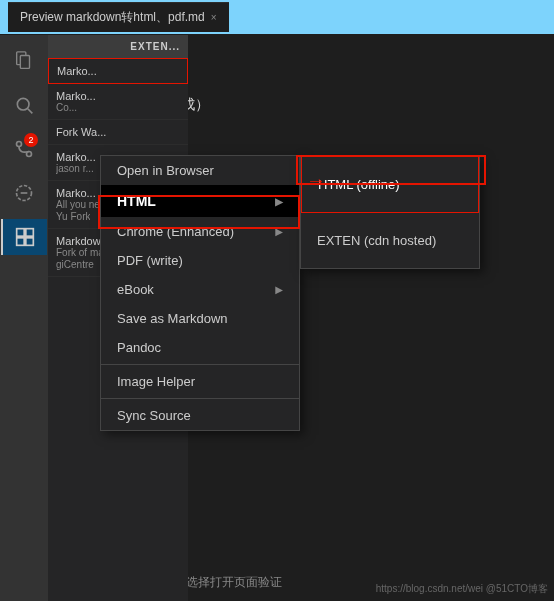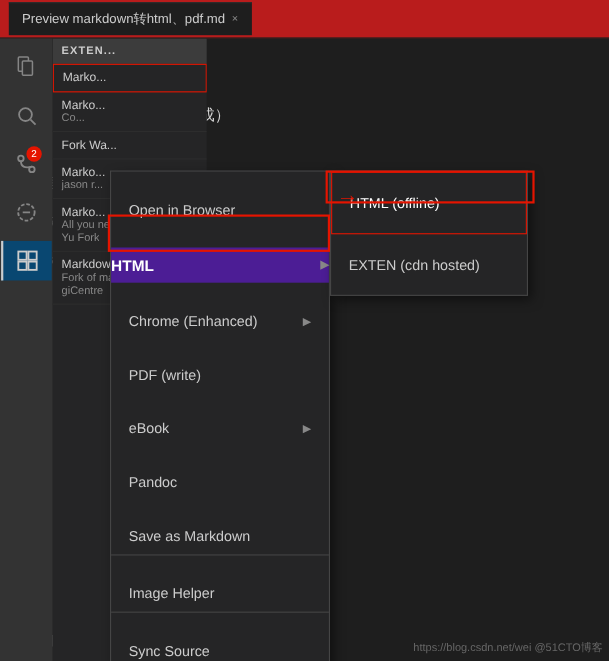--- a/index.html
+++ b/index.html
@@ -9,21 +9,21 @@
       overflow: hidden;
       font-family: 'Segoe UI', 'Microsoft YaHei', sans-serif;
       font-size: 13px;
       background: #1e1e1e;
       color: #cccccc;
       position: relative;
     }
 
     
     .tab-bar {
-      background: #b91c1c;
+      background: #7dd3fc;
       height: 35px;
       display: flex;
       align-items: center;
       padding: 0 8px;
       border-bottom: 1px solid #1e1e1e;
     }
 
     .tab-item {
       display: flex;
       align-items: center;
@@ -141,20 +141,21 @@
     }
 
     .ext-header {
       background: #3c3c3c;
       padding: 6px 8px;
       font-size: 10px;
       font-weight: bold;
       color: #cccccc;
       text-transform: uppercase;
       letter-spacing: 1px;
+      text-align: right;
     }
 
     .ext-item {
       padding: 6px 8px;
       border-bottom: 1px solid #2d2d2d;
       cursor: pointer;
     }
 
     .ext-item.selected {
       border: 1px solid #e51400;
@@ -206,41 +207,40 @@
     }
 
     .menu-item {
       padding: 7px 16px;
       cursor: pointer;
       display: flex;
       align-items: center;
       justify-content: space-between;
       font-size: 13px;
       color: #cccccc;
-      margin-top: 20px;
     }
 
     .menu-separator {
       height: 1px;
       background: #454545;
       margin: 2px 0;
     }
 
     .menu-arrow {
       font-size: 10px;
       color: #888;
     }
 
     
     .menu-item.html-item {
-      background: #4c1d95;
+      background: #000000;
       color: white;
       font-size: 14px;
       font-weight: bold;
-      padding: 8px 0;
+      padding: 8px 16px;
     }
 
     
     .submenu {
       position: absolute;
       top: 155px;
       left: 300px;
       width: 180px;
       background: #252526;
       border: 1px solid #454545;
@@ -433,24 +433,24 @@
     <span class="menu-arrow">▶</span>
   </div>
   <div class="menu-item">
     <span>PDF (write)</span>
   </div>
   <div class="menu-item">
     <span>eBook</span>
     <span class="menu-arrow">▶</span>
   </div>
   <div class="menu-item">
+    <span>Save as Markdown</span>
+  </div>
+  <div class="menu-item">
     <span>Pandoc</span>
-  </div>
-  <div class="menu-item">
-    <span>Save as Markdown</span>
   </div>
   <div class="menu-separator"></div>
   <div class="menu-item">
     <span>Image Helper</span>
   </div>
   <div class="menu-separator"></div>
   <div class="menu-item">
     <span>Sync Source</span>
   </div>
 </div>

